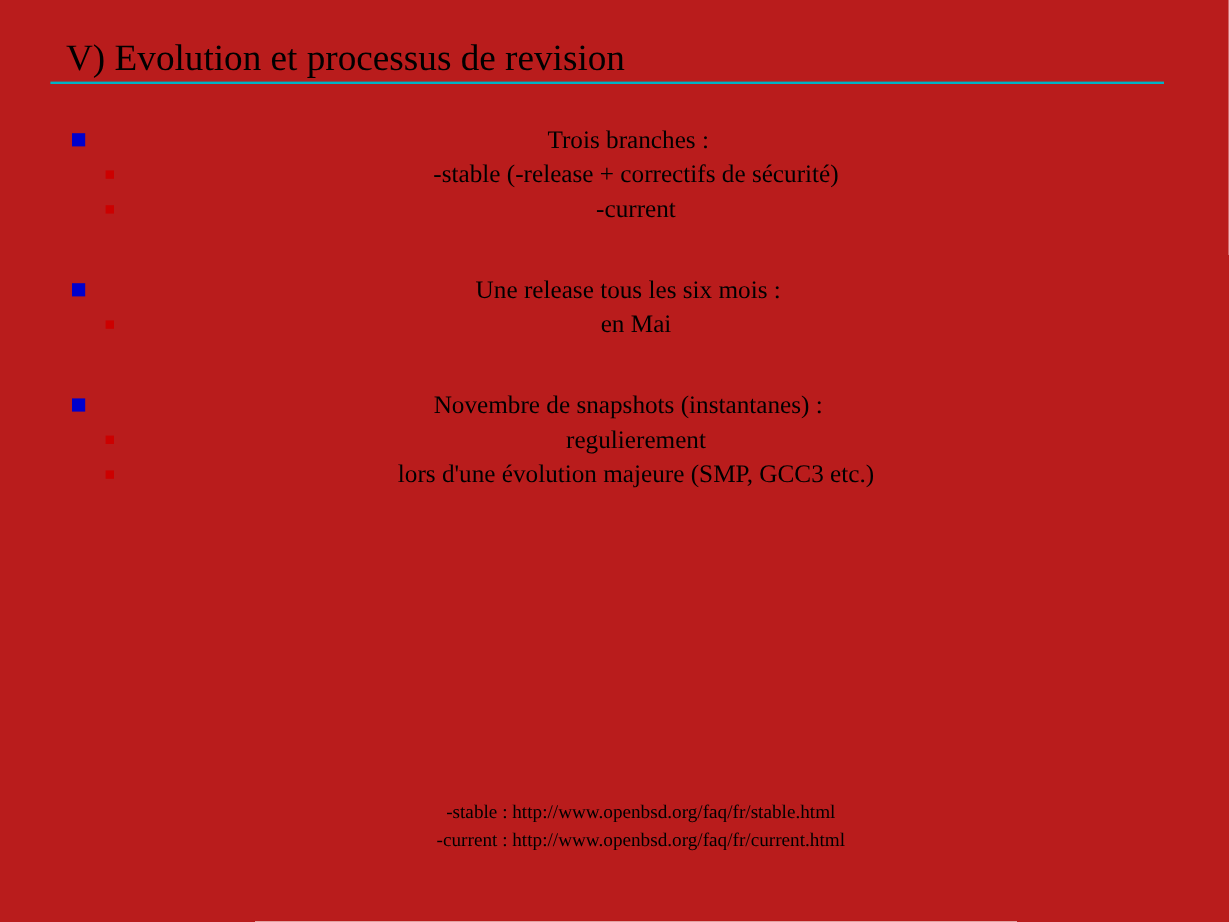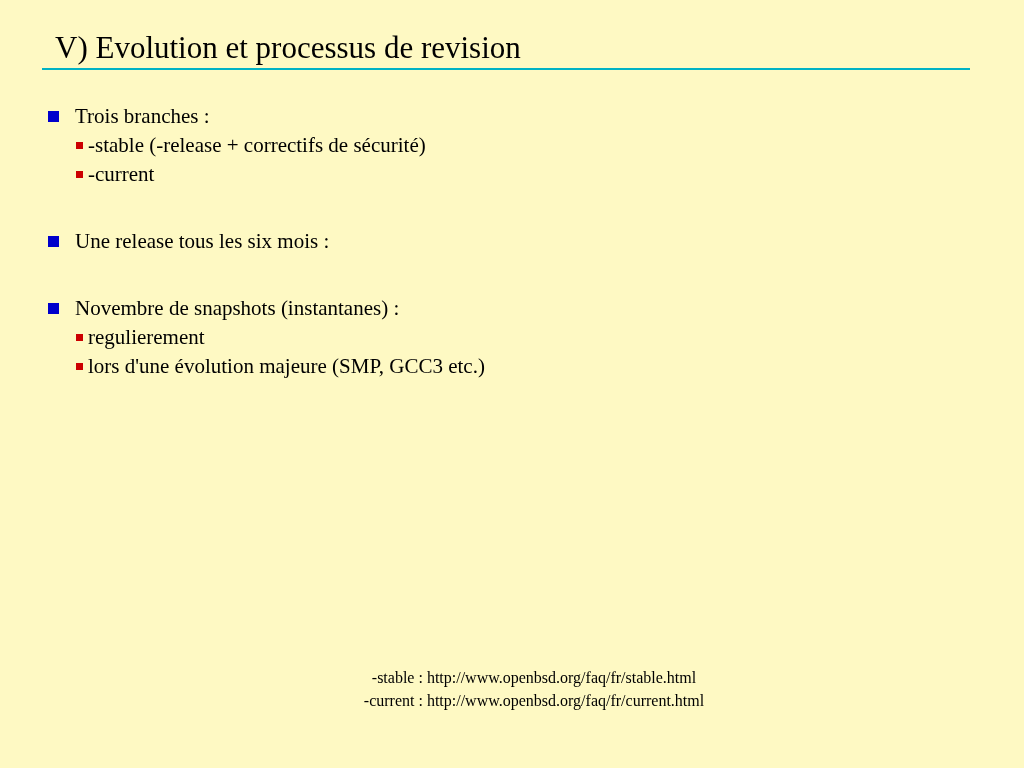--- a/index.html
+++ b/index.html
@@ -4,21 +4,21 @@
 <style>
   html, body {
     margin: 0;
     padding: 0;
     background: #ffffff;
   }
   .slide {
     position: relative;
     width: 1024px;
     height: 768px;
-    background: #fef9c3;
+    background: #b91c1c;
     overflow: hidden;
     font-family: "Liberation Serif", "DejaVu Serif", serif;
     color: #000000;
   }
   .slide-title {
     position: absolute;
     left: 55px;
     top: 30px;
     font-size: 31px;
     line-height: 36px;
@@ -28,23 +28,24 @@
   .title-underline {
     position: absolute;
     left: 42px;
     top: 68px;
     width: 928px;
     height: 2px;
     background: #00b2c4;
   }
   .content {
     position: absolute;
-    left: 48px;
+    left: 60px;
     top: 102px;
     width: 900px;
+    text-align: center;
   }
   .group {
     margin-bottom: 38px;
   }
   .heading-row {
     position: relative;
     padding-left: 27px;
     font-size: 21px;
     line-height: 29px;
     white-space: nowrap;
@@ -108,20 +109,24 @@
         <span class="sq2"></span>
         <span>-current</span>
       </div>
     </div>
 
     <div class="group">
       <div class="heading-row">
         <span class="sq1"></span>
         <span>Une release tous les six mois :</span>
       </div>
+      <div class="item-row">
+        <span class="sq2"></span>
+        <span>en Mai</span>
+      </div>
     </div>
 
     <div class="group">
       <div class="heading-row">
         <span class="sq1"></span>
         <span>Novembre de snapshots (instantanes) :</span>
       </div>
       <div class="item-row">
         <span class="sq2"></span>
         <span>regulierement</span>

